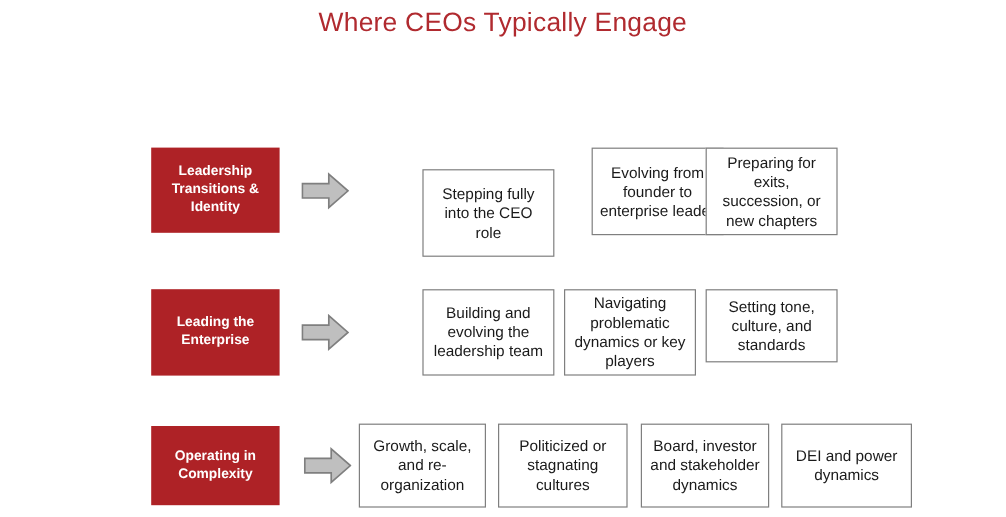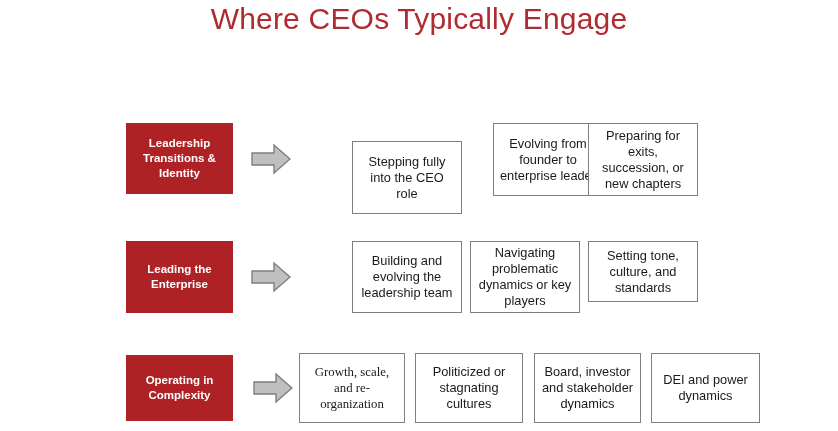--- a/index.html
+++ b/index.html
@@ -23,21 +23,21 @@
     height: 431px;
   }
 
   
   .slide-title {
     position: absolute;
     left: 0;
     top: 4px;
     width: 838px;
     text-align: center;
-    font-size: 30px;
+    font-size: 22px;
     font-weight: 400;
     color: #B02A2F;
     letter-spacing: 0.2px;
     line-height: 30px;
     white-space: nowrap;
   }
 
   
   .row {
     position: absolute;
@@ -143,21 +143,21 @@
     <div class="cat-box" style="left:126px; top:355px; width:107px; height:66px;">
       <span>Operating in Complexity</span>
     </div>
 
     <div class="arrow" style="left:253px; top:372px;">
       <svg width="40" height="32" viewBox="0 0 40 32">
         <polygon points="1,10 23,10 23,2 39,16 23,30 23,22 1,22" fill="#BFBFBF" stroke="#7F7F7F" stroke-width="1.4" stroke-linejoin="miter"></polygon>
       </svg>
     </div>
 
-    <div class="item-box" style="left:299px; top:353px; width:106px; height:70px;font-family:Liberation Serif, serif;">
+    <div class="item-box" style="left:299px; top:353px; width:106px; height:70px;">
       <span>Growth, scale, and re-organization</span>
     </div>
     <div class="item-box" style="left:415px; top:353px; width:108px; height:70px;text-align:center;">
       <span>Politicized or stagnating cultures</span>
     </div>
     <div class="item-box" style="left:534px; top:353px; width:107px; height:70px;">
       <span>Board, investor and stakeholder dynamics</span>
     </div>
     <div class="item-box" style="left:651px; top:353px; width:109px; height:70px;">
       <span>DEI and power dynamics</span>

